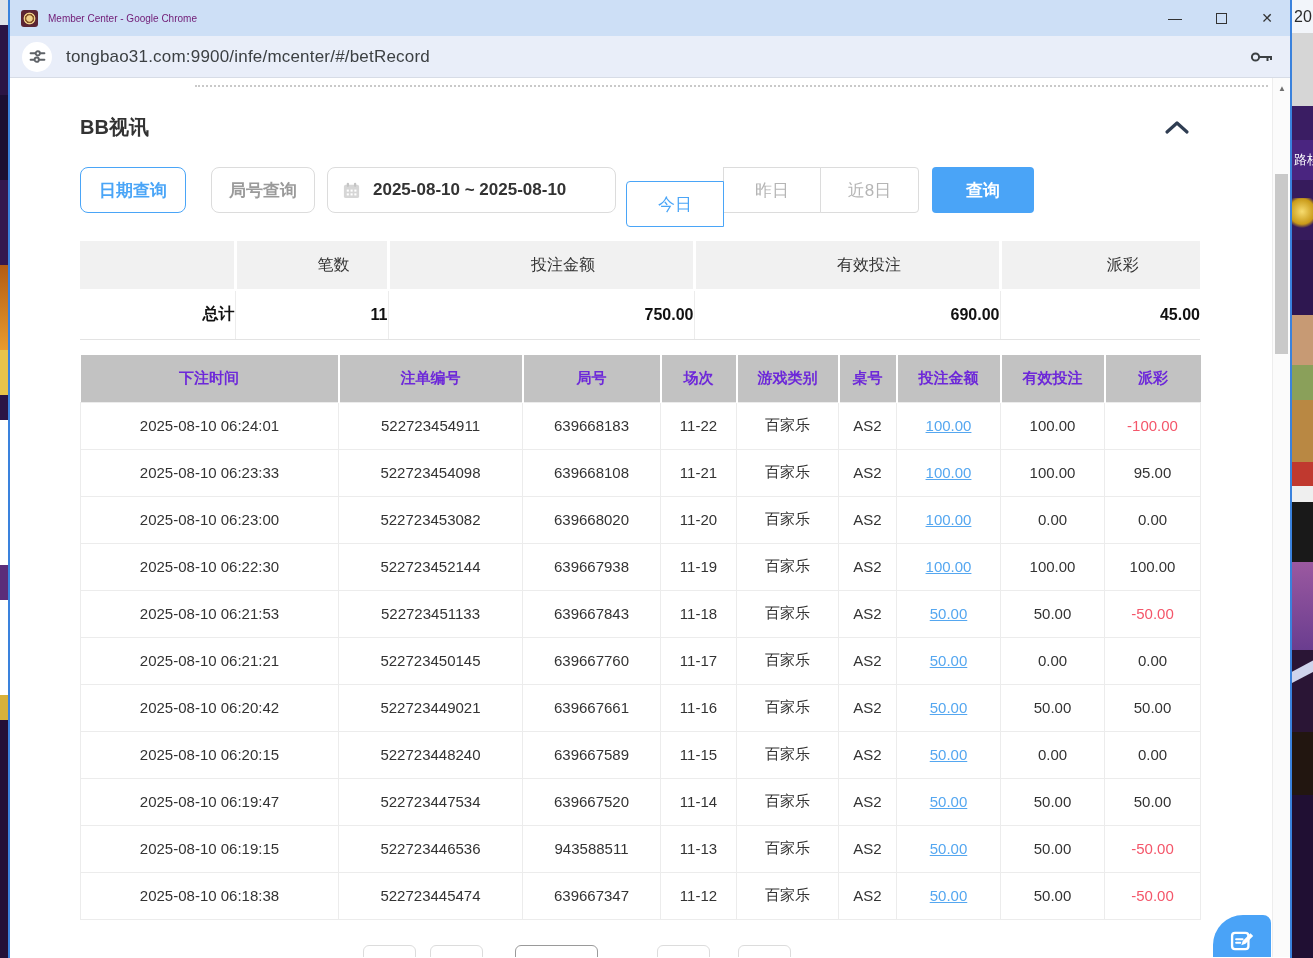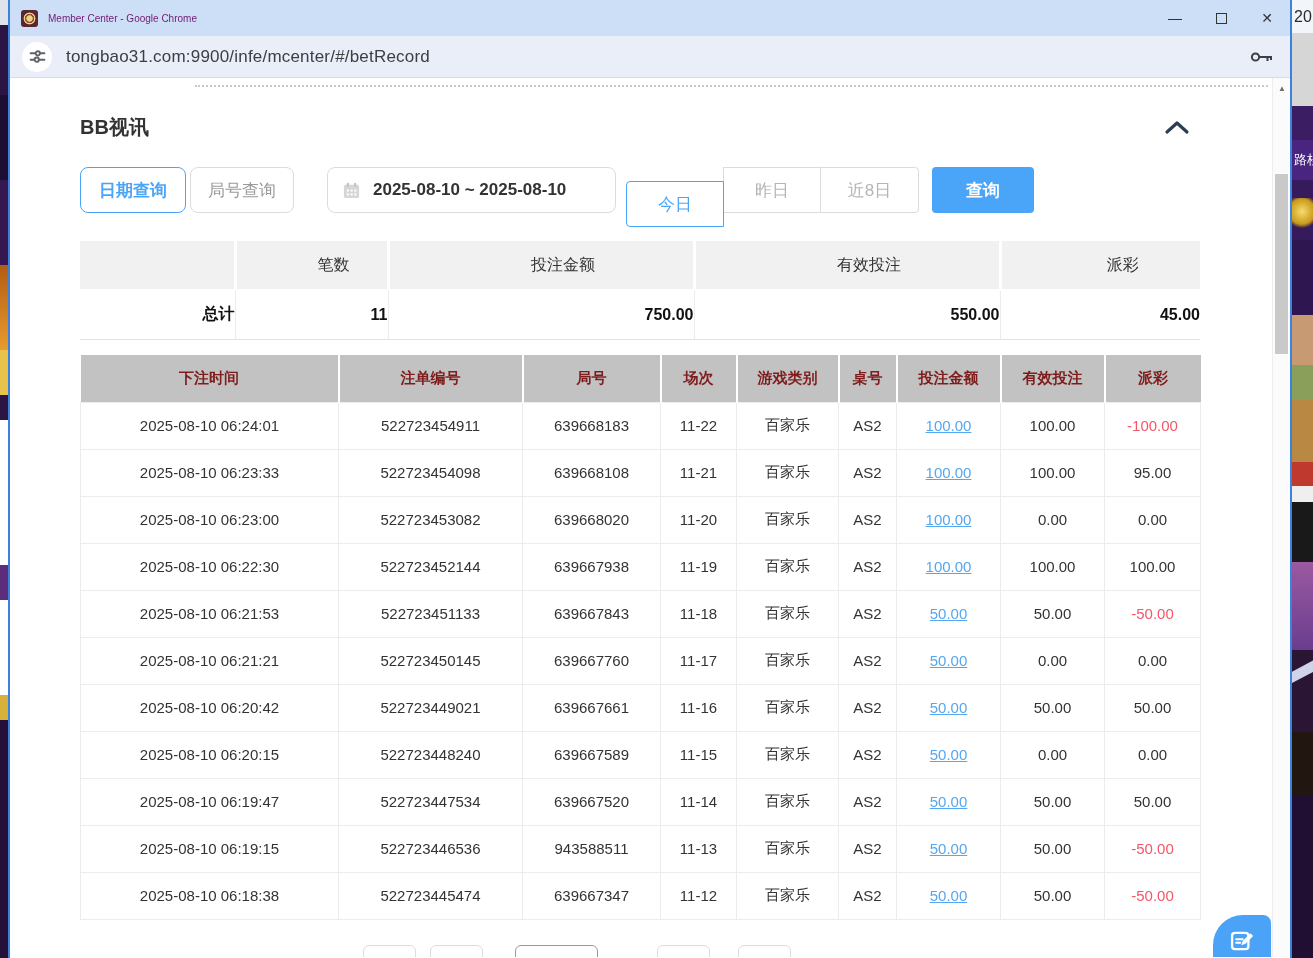--- a/index.html
+++ b/index.html
@@ -72,21 +72,21 @@
   .summary-table { position:absolute; left:70px; top:163px; width:1120px; border-collapse:collapse; table-layout:fixed; }
   .summary-table th { background:#f1f1f1; height:49px; font-size:16px; font-weight:400; color:#333;
         border-right:3px solid #fff; border-bottom:2px solid #fff; text-align:center;padding-left:44px; }
   .summary-table th:last-child { border-right:none; }
   .summary-table td { height:49px; background:#fff; font-size:16px; font-weight:600; color:#111;
         text-align:right; border-right:1px solid #ececec; border-bottom:1px solid #e3e3e3; }
   .summary-table td:last-child { border-right:none; }
 
   
   .bet-table { position:absolute; left:70px; top:277px; width:1120px; border-collapse:collapse; table-layout:fixed; }
-  .bet-table th { background:#c2c2c2; color:#7f1d1d; height:47px; font-size:15px; font-weight:700;
+  .bet-table th { background:#c2c2c2; color:#6d28d9; height:47px; font-size:15px; font-weight:700;
         text-align:center; border-right:2px solid #fff; }
   .bet-table th:last-child { border-right:none; }
   .bet-table td { height:47px; background:#fff; font-size:15px; color:#333; text-align:center;
         border:1px solid #ececec; }
   .bet-table td.neg { color:#f4566a; }
   .cell-link { color:#55a7f0; text-decoration:underline; cursor:pointer; }
 
   
   .pg-btn { position:absolute; top:867px; height:34px; background:#fff; border:1px solid #dcdcdc; border-radius:6px; cursor:pointer; }
   .pg-btn.mid { border-color:#9a9a9a; }
@@ -185,21 +185,21 @@
 
       <div class="section-title">BB视讯</div>
       <div class="collapse-btn">
         <svg width="26" height="15" viewBox="0 0 26 15">
           <polyline points="3,12 13,3 23,12" fill="none" stroke="#2f3d52" stroke-width="3.2" stroke-linejoin="round" stroke-linecap="round"></polyline>
         </svg>
       </div>
 
       <div class="filter-row">
         <div class="pill pill-active" style="left:70px;width:106px;">日期查询</div>
-        <div class="pill pill-idle" style="left:180px;width:104px;">局号查询</div>
+        <div class="pill pill-idle" style="left:201px;width:104px;font-weight:bold;">局号查询</div>
         <div class="date-input">
           <span class="cal">
             <svg width="19" height="19" viewBox="0 0 20 20" fill="none">
               <rect x="2" y="4" width="16" height="14" rx="2" fill="#d6d6d6"></rect>
               <rect x="5" y="1.8" width="2.4" height="4.4" rx="1.2" fill="#c4c4c4"></rect>
               <rect x="12.6" y="1.8" width="2.4" height="4.4" rx="1.2" fill="#c4c4c4"></rect>
               <g fill="#fff">
                   <rect x="5" y="9" width="2.2" height="2.2"></rect>
                   <rect x="9" y="9" width="2.2" height="2.2"></rect>
                   <rect x="13" y="9" width="2.2" height="2.2"></rect>
@@ -234,21 +234,21 @@
             <th>投注金额</th>
             <th>有效投注</th>
             <th>派彩</th>
           </tr>
         </thead>
         <tbody>
           <tr>
             <td>总计</td>
             <td>11</td>
             <td>750.00</td>
-            <td>550.00</td>
+            <td>690.00</td>
             <td>45.00</td>
           </tr>
         </tbody>
       </table>
 
       <table class="bet-table">
         <colgroup>
             <col style="width:258px">
             <col style="width:184px">
             <col style="width:138px">

